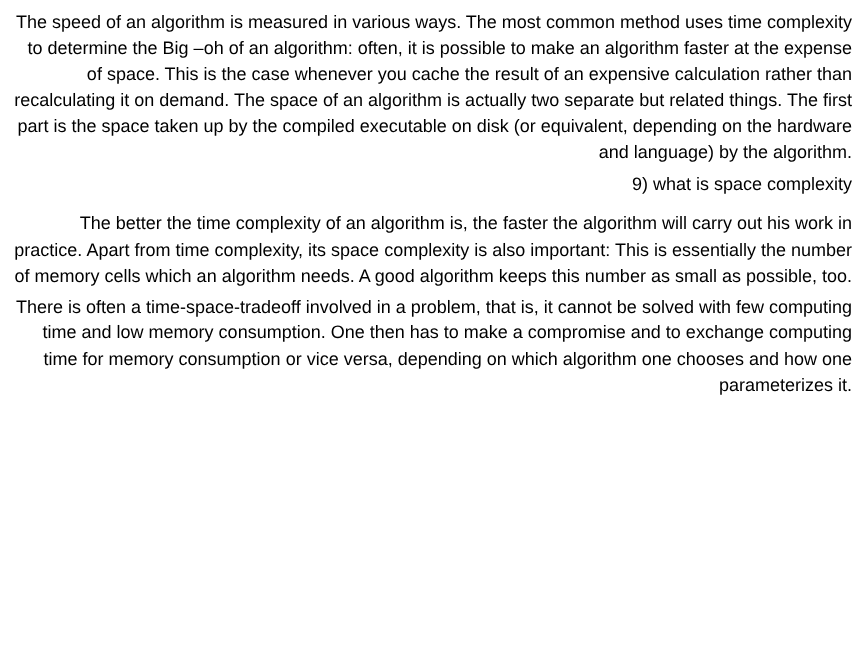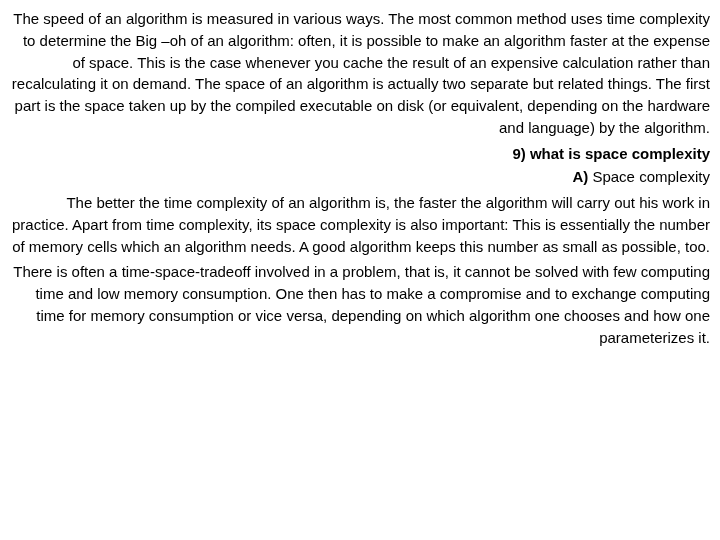--- a/index.html
+++ b/index.html
@@ -20,34 +20,31 @@
       padding: 8px 10px;
       line-height: 1.45;
       text-align: right;
     }
     .paragraph {
       margin-bottom: 4px;
     }
     .italic {
     }
     .question-line {
-      font-weight: bold;
+      font-weight: normal;
       margin-top: 4px;
-      margin-bottom: 2px;
+      margin-bottom: 12px;
     }
     .answer-label {
       font-weight: bold;
     }
   </style>
 </head>
 <body>
 
 <div class="content">
   <p class="paragraph">The speed of an algorithm is measured in various ways. The most common method uses time complexity to determine the Big –oh of an algorithm: often, it is possible to make an algorithm faster at the expense of space. This is the case whenever you cache the result of an expensive calculation rather than recalculating it on demand. The space of an algorithm is actually two separate but related things. The first part is the space taken up by the compiled executable on disk (or equivalent, depending on the hardware and language) by the algorithm.</p>
   <p class="question-line">9) what is space complexity</p>
-  <p class="paragraph">
-    <span class="answer-label">A)</span><span> Space complexity</span>
-  </p>
   <p class="paragraph">The better the time complexity of an algorithm is, the faster the algorithm will carry out his work in practice. Apart from time complexity, its space complexity is also important: This is essentially the number of memory cells which an algorithm needs. A good algorithm keeps this number as small as possible, too.</p>
   <p class="paragraph">
     <span>There is often a time-space-tradeoff involved in a problem, that is, it cannot be solved with few computing time </span><span class="italic">and</span><span> low memory consumption. One then has to make a compromise and to exchange computing time for memory consumption or vice versa, depending on which algorithm one chooses and how one parameterizes it.</span>
   </p>
 </div>
 
 </body></html>

